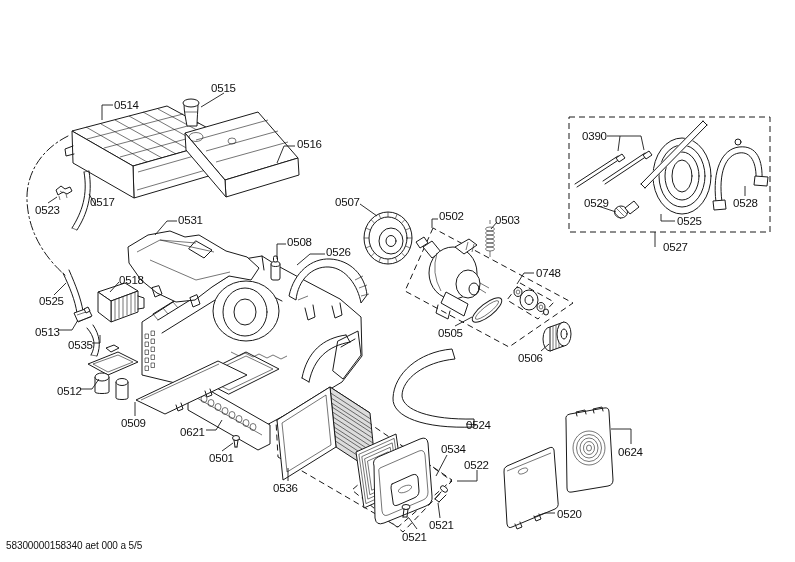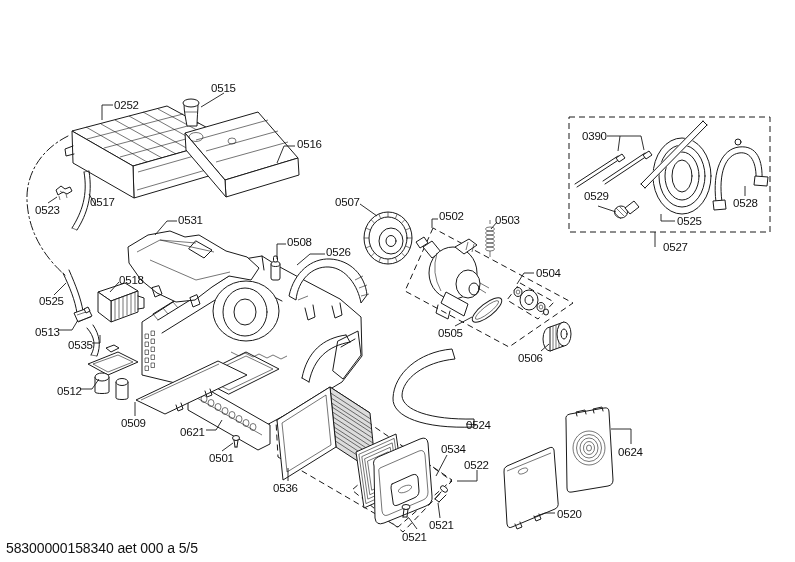--- a/index.html
+++ b/index.html
@@ -6,21 +6,21 @@
   #page{
     position:relative;width:795px;height:562px;background:#ffffff;
     font-family:"Liberation Sans",sans-serif;overflow:hidden;
   }
   #art{position:absolute;left:0;top:0;}
   .lbl{
     position:absolute;font-size:11.5px;line-height:1.1;letter-spacing:-0.2px;
     color:#111;white-space:nowrap;
   }
   .footer{
-    position:absolute;font-size:14px;letter-spacing:-0.1px;color:#111;white-space:nowrap;
+    position:absolute;font-size:10px;letter-spacing:-0.1px;color:#111;white-space:nowrap;
   }
   svg *{vector-effect:non-scaling-stroke;}
   .ln{stroke:#1a1a1a;stroke-width:1;fill:none;stroke-linejoin:round;stroke-linecap:round;}
   .wh{stroke:#1a1a1a;stroke-width:1;fill:#ffffff;stroke-linejoin:round;}
   .thin{stroke:#1a1a1a;stroke-width:.6;fill:none;}
   .dash{stroke:#1a1a1a;stroke-width:1;fill:none;stroke-dasharray:6 4;}
   .lead{stroke:#1a1a1a;stroke-width:.9;fill:none;}
 </style>
 </head>
 <body>
@@ -356,37 +356,37 @@
     <polyline points="477,470 477,481 457,481" fill="none"></polyline>
     <polyline points="222,451 233,443" fill="none"></polyline>
     <polyline points="288,481 288,468" fill="none"></polyline>
     <polyline points="611,429 631,429 631,444" fill="none"></polyline>
     <polyline points="440,518 438,503" fill="none"></polyline>
     <polyline points="417,529 409,518" fill="none"></polyline>
     <polyline points="534,517 545,513 555,513" fill="none"></polyline>
   </g>
 </svg>
 
-<div class="lbl" style="left:114px;top:99px">0252</div>
+<div class="lbl" style="left:114px;top:99px">0514</div>
 <div class="lbl" style="left:211px;top:82px">0515</div>
 <div class="lbl" style="left:297px;top:138px">0516</div>
 <div class="lbl" style="left:35px;top:204px">0523</div>
 <div class="lbl" style="left:90px;top:196px">0517</div>
 <div class="lbl" style="left:178px;top:214px">0531</div>
 <div class="lbl" style="left:335px;top:196px">0507</div>
 <div class="lbl" style="left:287px;top:236px">0508</div>
 <div class="lbl" style="left:326px;top:246px">0526</div>
 <div class="lbl" style="left:439px;top:210px">0502</div>
 <div class="lbl" style="left:495px;top:214px">0503</div>
 <div class="lbl" style="left:582px;top:130px">0390</div>
-<div class="lbl" style="left:584px;top:190px">0529</div>
+<div class="lbl" style="left:584px;top:197px">0529</div>
 <div class="lbl" style="left:677px;top:215px">0525</div>
 <div class="lbl" style="left:733px;top:197px">0528</div>
 <div class="lbl" style="left:663px;top:241px">0527</div>
-<div class="lbl" style="left:536px;top:267px">0504</div>
+<div class="lbl" style="left:536px;top:267px">0748</div>
 <div class="lbl" style="left:119px;top:274px">0518</div>
 <div class="lbl" style="left:39px;top:295px">0525</div>
 <div class="lbl" style="left:35px;top:326px">0513</div>
 <div class="lbl" style="left:68px;top:339px">0535</div>
 <div class="lbl" style="left:438px;top:327px">0505</div>
 <div class="lbl" style="left:518px;top:352px">0506</div>
 <div class="lbl" style="left:57px;top:385px">0512</div>
 <div class="lbl" style="left:121px;top:417px">0509</div>
 <div class="lbl" style="left:180px;top:426px">0621</div>
 <div class="lbl" style="left:466px;top:419px">0524</div>

